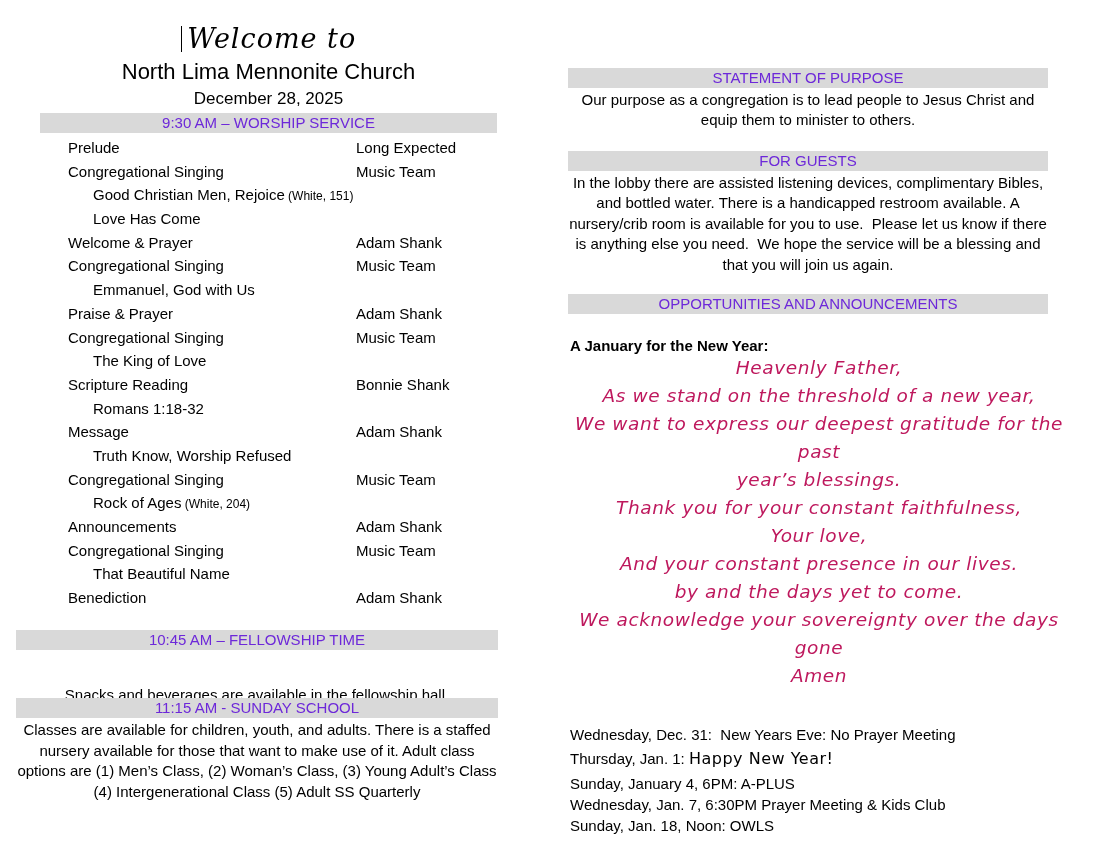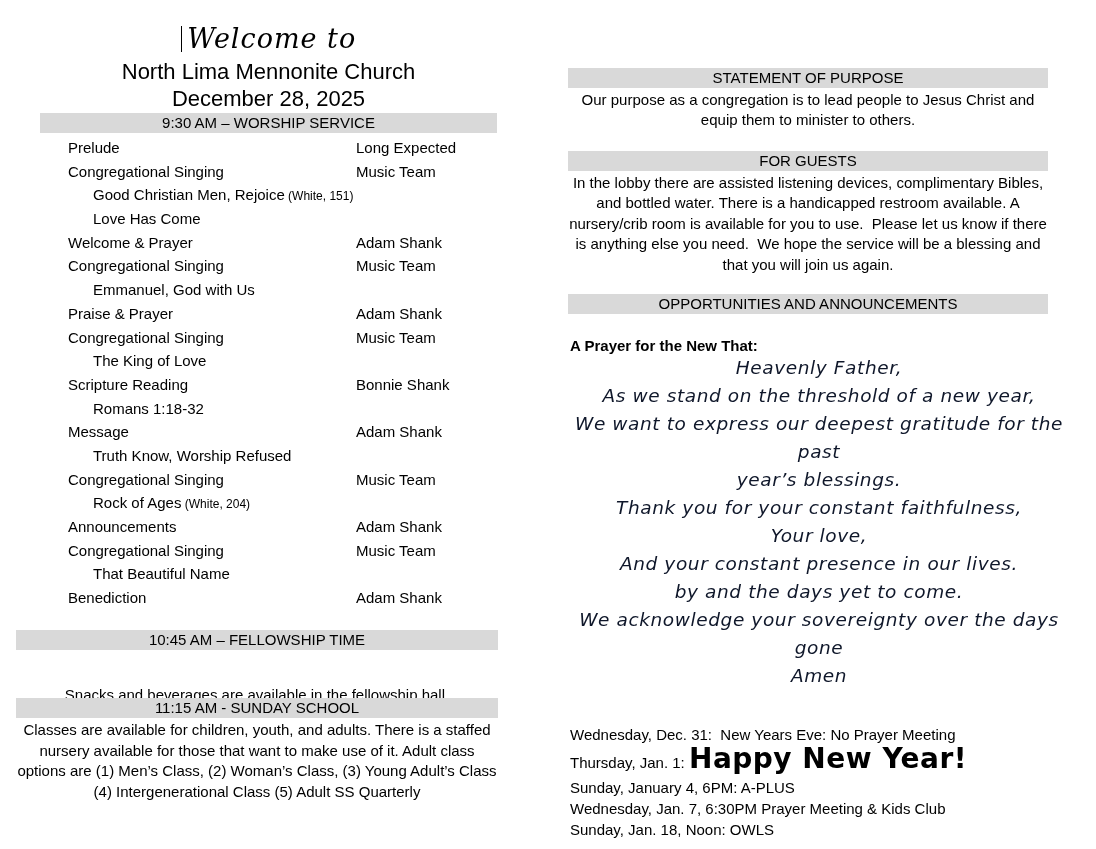--- a/index.html
+++ b/index.html
@@ -2,57 +2,57 @@
 <html><head>
 <meta charset="utf-8">
 <style>
   html,body { margin:0; padding:0; background:#fff; }
   .page {
     position:relative; width:1096px; height:849px; background:#ffffff;
     font-family:"Liberation Sans", sans-serif; color:#000; overflow:hidden;
   }
   .bar {
     position:absolute; height:20px; background:#d9d9d9;
-    text-align:center; font-size:15px; line-height:20px; color:#000000;
+    text-align:center; font-size:15px; line-height:20px; color:#6d28d9;
   }
   
   .title-block { position:absolute; left:40px; top:22px; width:457px; text-align:center; }
   .welcome-script {
     font-family:"DejaVu Serif", serif; font-style:italic;
     font-size:27px; line-height:34px; letter-spacing:1px;
   }
   .cursor-artifact {
     display:inline-block; width:1.5px; height:26px; background:#000;
     vertical-align:-4px; margin-right:5px;
   }
   .church-name { font-size:22px; line-height:28px; margin-top:2px; }
-  .bulletin-date { font-size:22px; line-height:26px; }
+  .bulletin-date { font-size:17px; line-height:26px; }
   .worship-rows { position:absolute; left:40px; top:136px; width:457px; font-size:15px; }
   .item-row { position:relative; height:23.7px; line-height:23.7px; }
   .item-label { margin-left:28px; }
   .item-presenter { position:absolute; left:316px; top:0; }
   .song-row { height:23.7px; line-height:23.7px; padding-left:53px; }
   .song-note { font-size:12px; }
   .centered-par { text-align:center; font-size:15px; white-space:pre-wrap; }
   .fellowship-text { position:absolute; left:16px; top:684px; width:482px; line-height:21px; }
   .sunday-text { position:absolute; left:16px; top:720px; width:482px; line-height:20.5px; }
   
   .purpose-text { position:absolute; left:568px; top:90px; width:480px; line-height:19.5px; }
   .guests-text { position:absolute; left:564px; top:173px; width:488px; line-height:20.4px; }
   .prayer-heading { position:absolute; left:570px; top:337px; font-size:15px; font-weight:bold; }
   .prayer-block { position:absolute; left:560px; top:354px; width:518px; text-align:center; }
   .prayer-line {
     font-family:"DejaVu Sans", sans-serif; font-style:italic; font-weight:300;
-    color:#0f172a; font-size:18.5px; line-height:28px; letter-spacing:0.6px;
+    color:#be185d; font-size:18.5px; line-height:28px; letter-spacing:0.6px;
   }
   .events-block { position:absolute; left:570px; top:679px; width:510px; font-size:15px;margin-top:45px; }
   .event-line { line-height:21px; white-space:pre-wrap; }
   .event-line.tall { line-height:28px; }
   .event-highlight {
-    font-size:28px; font-weight:700; letter-spacing:0.5px;
+    font-size:16px; font-weight:400; letter-spacing:0.5px;
     font-family:"DejaVu Sans", sans-serif;
   }
 </style>
 </head>
 <body>
 
 <div class="page">
 
   <div class="title-block">
     <div class="welcome-script"><span class="cursor-artifact"></span><span>Welcome to</span></div>
@@ -92,21 +92,21 @@
   <div class="centered-par sunday-text">Classes are available for children, youth, and adults. There is a staffed nursery available for those that want to make use of it. Adult class options are (1) Men’s Class, (2) Woman’s Class, (3) Young Adult’s Class (4) Intergenerational Class (5) Adult SS Quarterly</div>
 
   <div class="bar" style="left: 568px; top: 68px; width: 480px; background: rgb(217, 217, 217);">STATEMENT OF PURPOSE</div>
   <div class="centered-par purpose-text">Our purpose as a congregation is to lead people to Jesus Christ and equip them to minister to others.</div>
 
   <div class="bar" style="left: 568px; top: 151px; width: 480px; background: rgb(217, 217, 217);">FOR GUESTS</div>
   <div class="centered-par guests-text">In the lobby there are assisted listening devices, complimentary Bibles, and bottled water. There is a handicapped restroom available. A nursery/crib room is available for you to use.  Please let us know if there is anything else you need.  We hope the service will be a blessing and that you will join us again.</div>
 
   <div class="bar" style="left: 568px; top: 294px; width: 480px; background: rgb(217, 217, 217);">OPPORTUNITIES AND ANNOUNCEMENTS</div>
 
-  <div class="prayer-heading">A Prayer for the New That:</div>
+  <div class="prayer-heading">A January for the New Year:</div>
   <div class="prayer-block" id="prayer-block">
       <div class="prayer-line">Heavenly Father,</div>
       <div class="prayer-line">As we stand on the threshold of a new year,</div>
       <div class="prayer-line">We want to express our deepest gratitude for the past</div>
       <div class="prayer-line">year’s blessings.</div>
       <div class="prayer-line">Thank you for your constant faithfulness,</div>
       <div class="prayer-line">Your love,</div>
       <div class="prayer-line">And your constant presence in our lives.</div>
       <div class="prayer-line">by and the days yet to come.</div>
       <div class="prayer-line">We acknowledge your sovereignty over the days gone</div>

